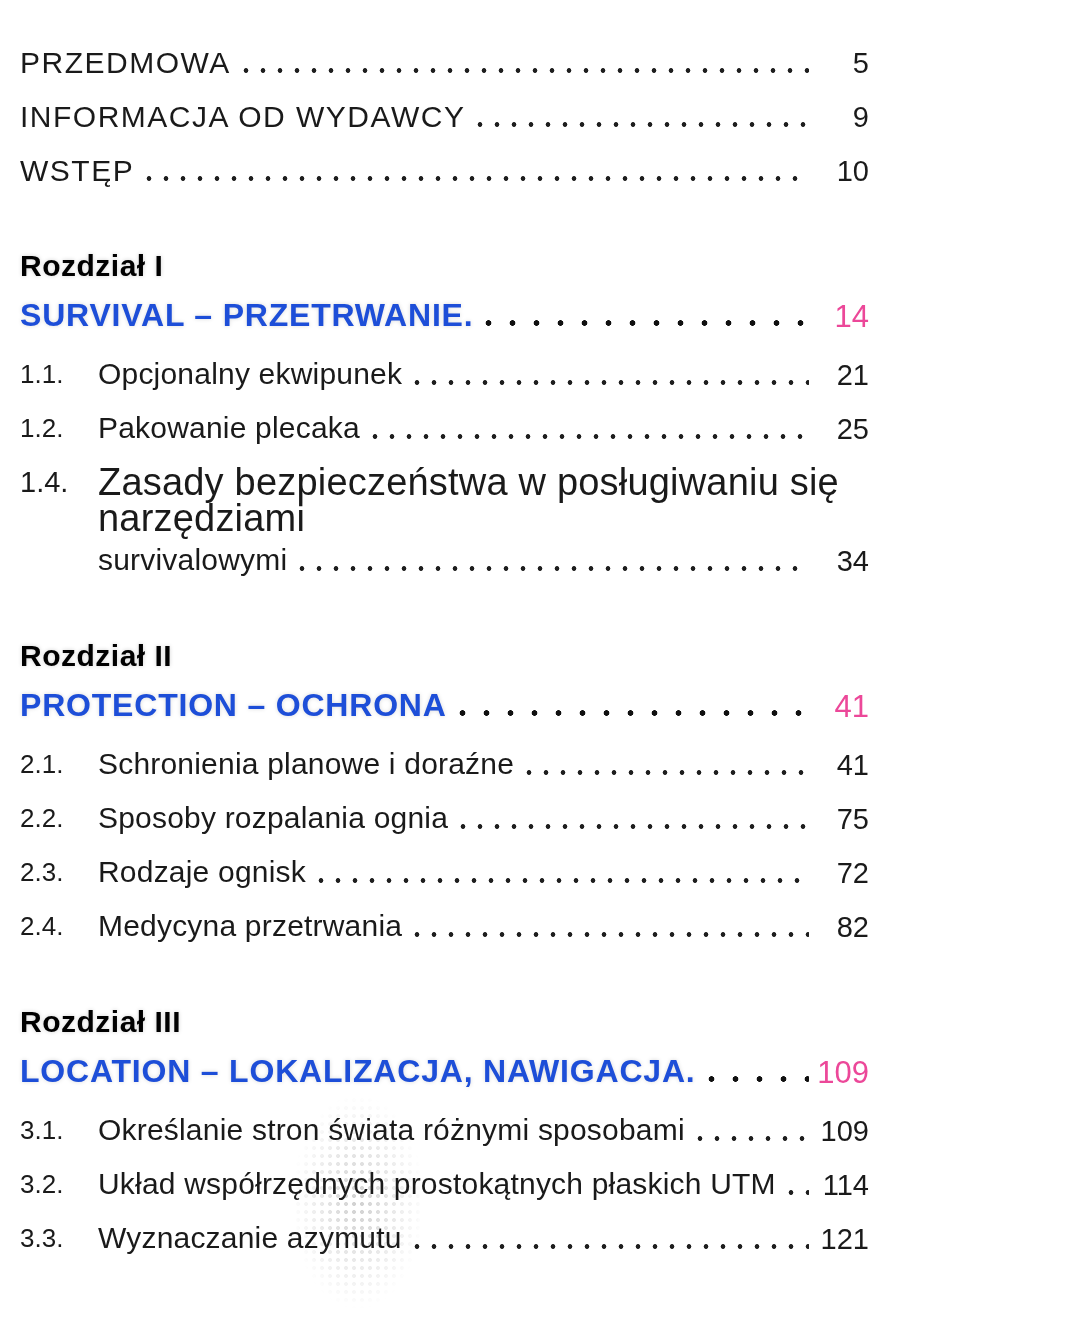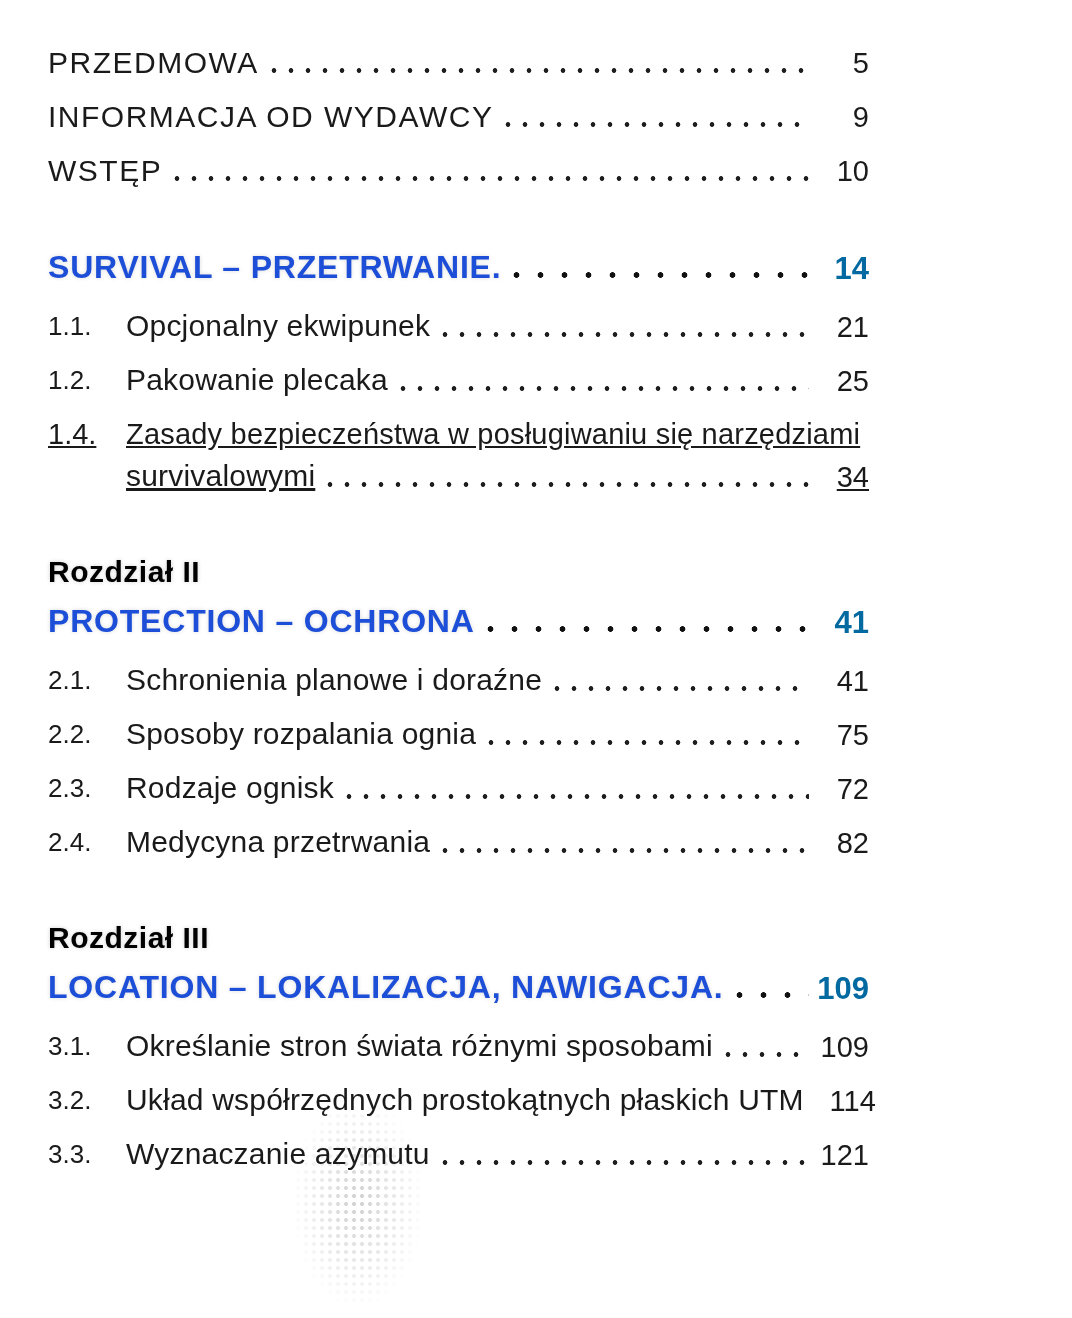--- a/index.html
+++ b/index.html
@@ -5,21 +5,21 @@
   html, body {
     margin: 0;
     padding: 0;
     background: #ffffff;
   }
   .page {
     position: relative;
     width: 936px;
     height: 1318px;
     box-sizing: border-box;
-    padding: 46px 67px 0 48px;
+    padding: 46px 67px 0 20px;
     background: #ffffff;
     font-family: "Liberation Sans", "DejaVu Sans", sans-serif;
     color: #1a1a1a;
     overflow: hidden;
   }
 
   
   .row {
     display: flex;
     align-items: flex-end;
@@ -78,46 +78,46 @@
     white-space: nowrap;
     text-shadow: 0 0 4px rgba(0,0,0,0.15);
   }
   .head-row .leader {
     height: 8px;
     margin-bottom: 7px;
     background-image: radial-gradient(circle at 3.5px 4px, #111 2.5px, rgba(0,0,0,0) 3.2px);
     background-size: 24px 8px;
   }
   .head-row .pg {
-    font-weight: bold;
+    font-weight: normal;
     font-size: 31px;
-    color: #0369a1;
+    color: #ec4899;
   }
 
   
   .item-row {
     font-size: 30px;
     line-height: 36px;
     margin-bottom: 18px;
   }
   .num {
     flex: 0 0 78px;
     font-size: 26px;
     white-space: nowrap;
   }
   .item-title {
     flex: 0 0 auto;
     white-space: nowrap;
     letter-spacing: 0.2px;
   }
   
-  .item-multi { display: flex; text-decoration: underline; }
+  .item-multi { display: flex; }
   .item-body { flex: 1 1 auto; }
   .line1 {
-    font-size: 29px;
+    font-size: 38px;
     line-height: 36px;
     margin-bottom: 6px;
     letter-spacing: 0.2px;
   }
   .line2-row {
     font-size: 30px;
     line-height: 36px;
   }
 
   
@@ -151,20 +151,21 @@
     <span class="leader"></span>
     <span class="pg">9</span>
   </div>
   <div class="row front-row">
     <span class="front-label">WSTĘP</span>
     <span class="leader"></span>
     <span class="pg">10</span>
   </div>
 
   <section class="chapter">
+    <div class="kicker">Rozdział I</div>
     <div class="row head-row">
       <span class="head-title">SURVIVAL – PRZETRWANIE.</span>
       <span class="leader"></span>
       <span class="pg">14</span>
     </div>
 
     <div class="row item-row">
       <span class="num">1.1.</span>
       <span class="item-title">Opcjonalny ekwipunek</span>
       <span class="leader"></span>

